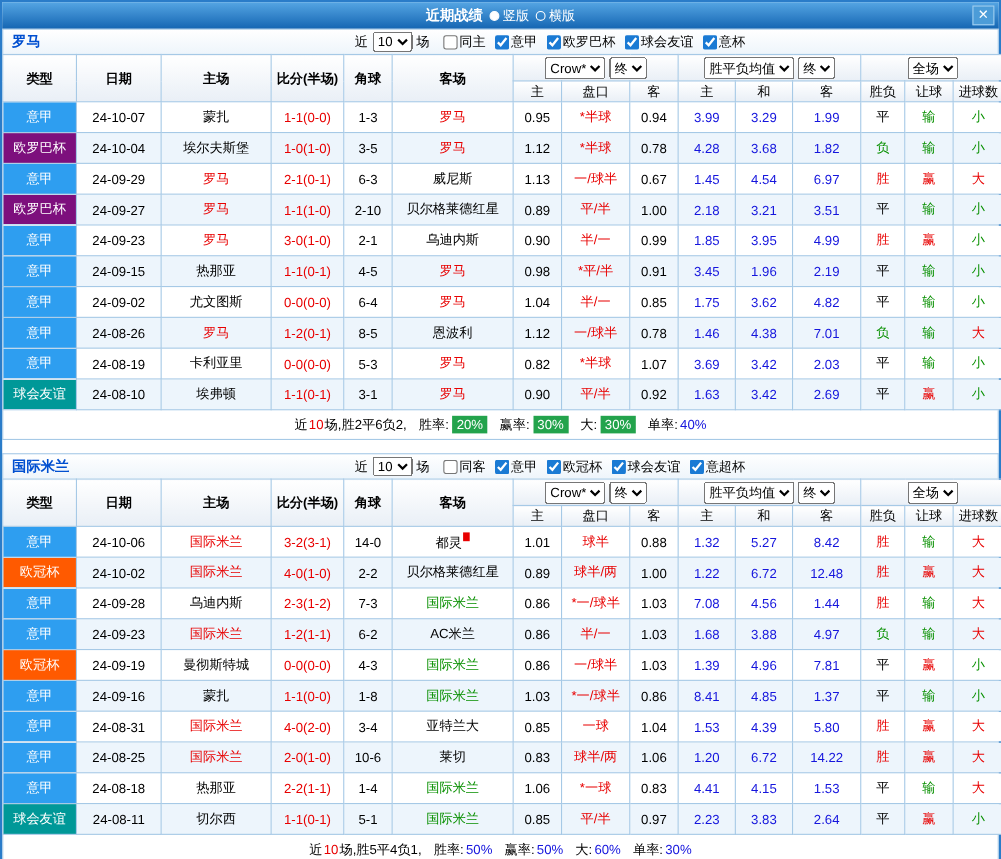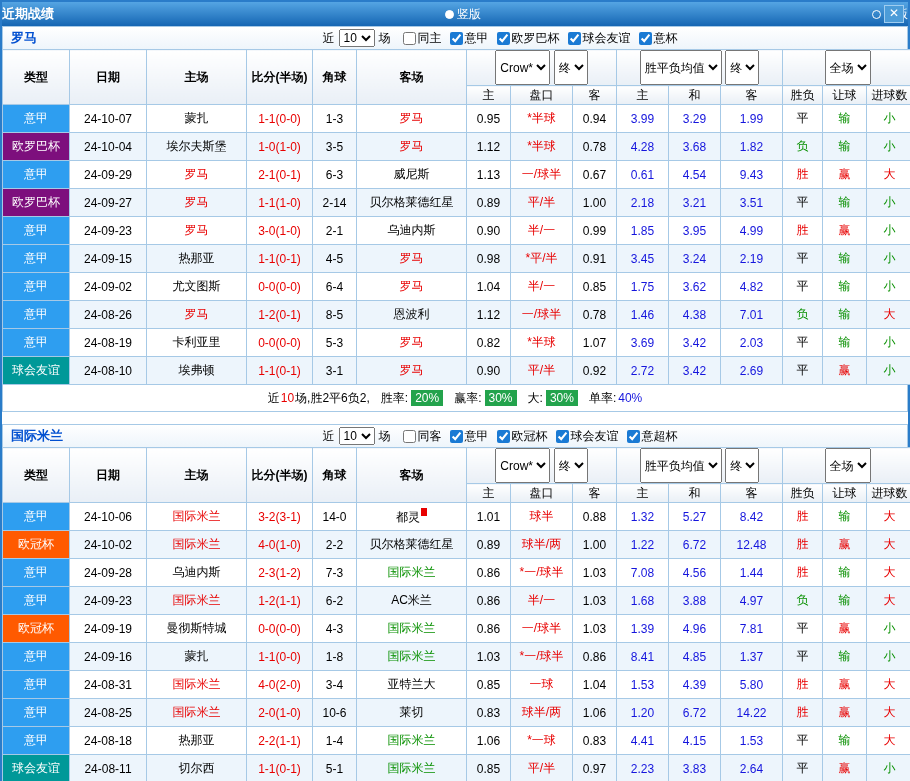--- a/index.html
+++ b/index.html
@@ -1,21 +1,21 @@
 <!DOCTYPE html>
 <html><head>
 <meta charset="utf-8">
 <style>
   * { box-sizing: border-box; }
   html,body { margin:0; padding:0; background:#fff; }
   body { width:910px; font-family:"Liberation Sans","DejaVu Sans",sans-serif; }
   .popup { width:910px; border:2px solid #2a7cc9; background:#fff; }
 
   .titlebar { height:24px; background:linear-gradient(#55a5e3,#1566b3); display:flex; align-items:center; position:relative; }
-  .titlebar-center { flex:1; display:flex; justify-content:space-between; align-items:center; gap:6px; color:#fff; font-size:12px; }
+  .titlebar-center { flex:1; display:flex; justify-content:center; align-items:center; gap:6px; color:#fff; font-size:12px; }
   .title { font-weight:bold; font-size:13px; }
   .radio { display:inline-flex; align-items:center; gap:3px; cursor:pointer; }
   .rdot { width:9px; height:9px; border:1px solid #fff; border-radius:50%; display:inline-block; }
   .rdot.sel { background:#fff; }
   .closebtn { position:absolute; right:4px; top:3px; width:20px; height:18px; background:#4c9cd8; border:1px solid #9fcdf0; color:#fff; font-weight:bold; font-size:12px; line-height:15px; text-align:center; cursor:pointer; }
 
   .section { margin:0; }
   .section.second { margin-top:12px; }
   .teamrow { display:flex; align-items:center; height:23px; border:1px solid #a6c9e6; border-bottom:none; background:linear-gradient(#ffffff,#eef5fb); font-size:12px; }
   .teamname { color:#004fd0; font-weight:bold; font-size:13px; padding:0 8px; min-width:90px; }
@@ -23,21 +23,21 @@
   .filterbar select { height:18px; font-size:12px; }
   .filters { display:inline-flex; align-items:center; }
   .filter { display:inline-flex; align-items:center; gap:2px; margin-left:8px; cursor:pointer; }
   .filter input { width:13px; height:13px; margin:0; accent-color:#1a7ad4; }
 
   table { width:100%; border-collapse:collapse; table-layout:fixed; font-size:12px; }
   th, td { border:1px solid #a6c9e6; text-align:center; padding:0 1px; overflow:hidden; white-space:nowrap; }
   thead th { background:linear-gradient(#ffffff,#e9eff6); font-weight:normal; height:19px; color:#000; }
   tr.hr1 th { height:24px; font-weight:bold; font-size:12px; }
   tr.hr1 th.selcell { font-weight:normal; }
-  .selcell select { height:35px; font-size:12px; max-width:100px; }
+  .selcell select { height:20px; font-size:12px; max-width:100px; }
   tbody td { height:28px; background:#fff; }
   tbody tr:nth-child(even) td { background:#edf5fc; }
   td.league { color:#fff; font-size:12px; }
   .c-r { color:#e80000; }
   .c-g { color:#089000; }
   .c-k { color:#000; }
   .c-b { color:#1515dd; }
   .redmark { display:inline-block; width:6px; height:8px; background:#e80000; margin-left:1px; vertical-align:super; }
 
   .summary { border:1px solid #a6c9e6; border-top:none; height:27px; display:flex; justify-content:center; align-items:center; font-size:12px; gap:1px; }
@@ -185,33 +185,33 @@
           <tr>
             <td class="league" style="background:#2e9ef0">意甲</td>
             <td class="c-k">24-09-29</td>
             <td class="c-r">罗马</td>
             <td class="c-r">2-1(0-1)</td>
             <td class="c-k">6-3</td>
             <td class="c-k">威尼斯</td>
             <td class="c-k">1.13</td>
             <td class="c-r">一/球半</td>
             <td class="c-k">0.67</td>
-            <td class="c-b">0.61</td>
+            <td class="c-b">1.45</td>
             <td class="c-b">4.54</td>
-            <td class="c-b">9.43</td>
+            <td class="c-b">6.97</td>
             <td class="c-r">胜</td>
             <td class="c-r">赢</td>
             <td class="c-r">大</td>
           </tr>
           <tr>
             <td class="league" style="background:#7d0f7d">欧罗巴杯</td>
             <td class="c-k">24-09-27</td>
             <td class="c-r">罗马</td>
             <td class="c-r">1-1(1-0)</td>
-            <td class="c-k">2-14</td>
+            <td class="c-k">2-10</td>
             <td class="c-k">贝尔格莱德红星</td>
             <td class="c-k">0.89</td>
             <td class="c-r">平/半</td>
             <td class="c-k">1.00</td>
             <td class="c-b">2.18</td>
             <td class="c-b">3.21</td>
             <td class="c-b">3.51</td>
             <td class="c-k">平</td>
             <td class="c-g">输</td>
             <td class="c-g">小</td>
@@ -237,21 +237,21 @@
             <td class="league" style="background:#2e9ef0">意甲</td>
             <td class="c-k">24-09-15</td>
             <td class="c-k">热那亚</td>
             <td class="c-r">1-1(0-1)</td>
             <td class="c-k">4-5</td>
             <td class="c-r">罗马</td>
             <td class="c-k">0.98</td>
             <td class="c-r">*平/半</td>
             <td class="c-k">0.91</td>
             <td class="c-b">3.45</td>
-            <td class="c-b">3.24</td>
+            <td class="c-b">1.96</td>
             <td class="c-b">2.19</td>
             <td class="c-k">平</td>
             <td class="c-g">输</td>
             <td class="c-g">小</td>
           </tr>
           <tr>
             <td class="league" style="background:#2e9ef0">意甲</td>
             <td class="c-k">24-09-02</td>
             <td class="c-k">尤文图斯</td>
             <td class="c-r">0-0(0-0)</td>
@@ -304,21 +304,21 @@
           <tr>
             <td class="league" style="background:#009898">球会友谊</td>
             <td class="c-k">24-08-10</td>
             <td class="c-k">埃弗顿</td>
             <td class="c-r">1-1(0-1)</td>
             <td class="c-k">3-1</td>
             <td class="c-r">罗马</td>
             <td class="c-k">0.90</td>
             <td class="c-r">平/半</td>
             <td class="c-k">0.92</td>
-            <td class="c-b">2.72</td>
+            <td class="c-b">1.63</td>
             <td class="c-b">3.42</td>
             <td class="c-b">2.69</td>
             <td class="c-k">平</td>
             <td class="c-r">赢</td>
             <td class="c-g">小</td>
           </tr>
         </tbody>
     </table>
     <div class="summary">
         <span>近</span>

